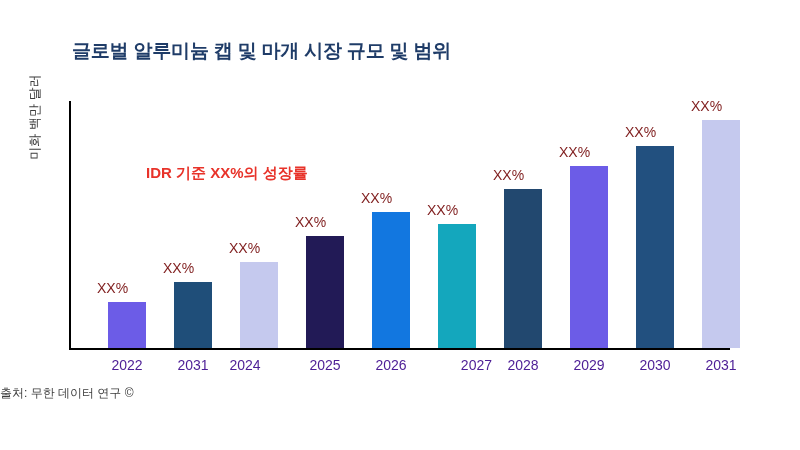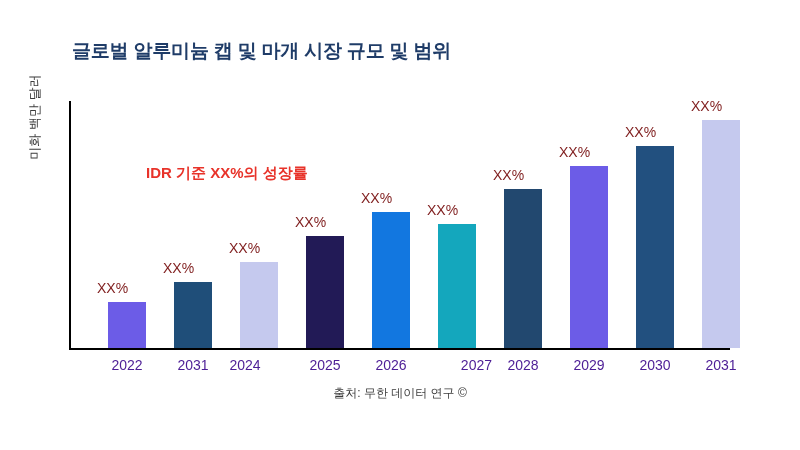--- a/index.html
+++ b/index.html
@@ -111,21 +111,21 @@
     text-align: center;
     font-size: 14px;
     color: #4c1d95;
   }
 
   #source-note {
     position: absolute;
     left: 0;
     top: 385px;
     width: 800px;
-    text-align: center;
+    text-align: left;
     font-size: 12px;
     color: #3b3b3b;
   }
 </style>
 </head>
 <body>
 
 <div id="chart-root">
 
   <div id="chart-title" style="color: rgb(31, 60, 104);">글로벌 알루미늄 캡 및 마개 시장 규모 및 범위</div>

